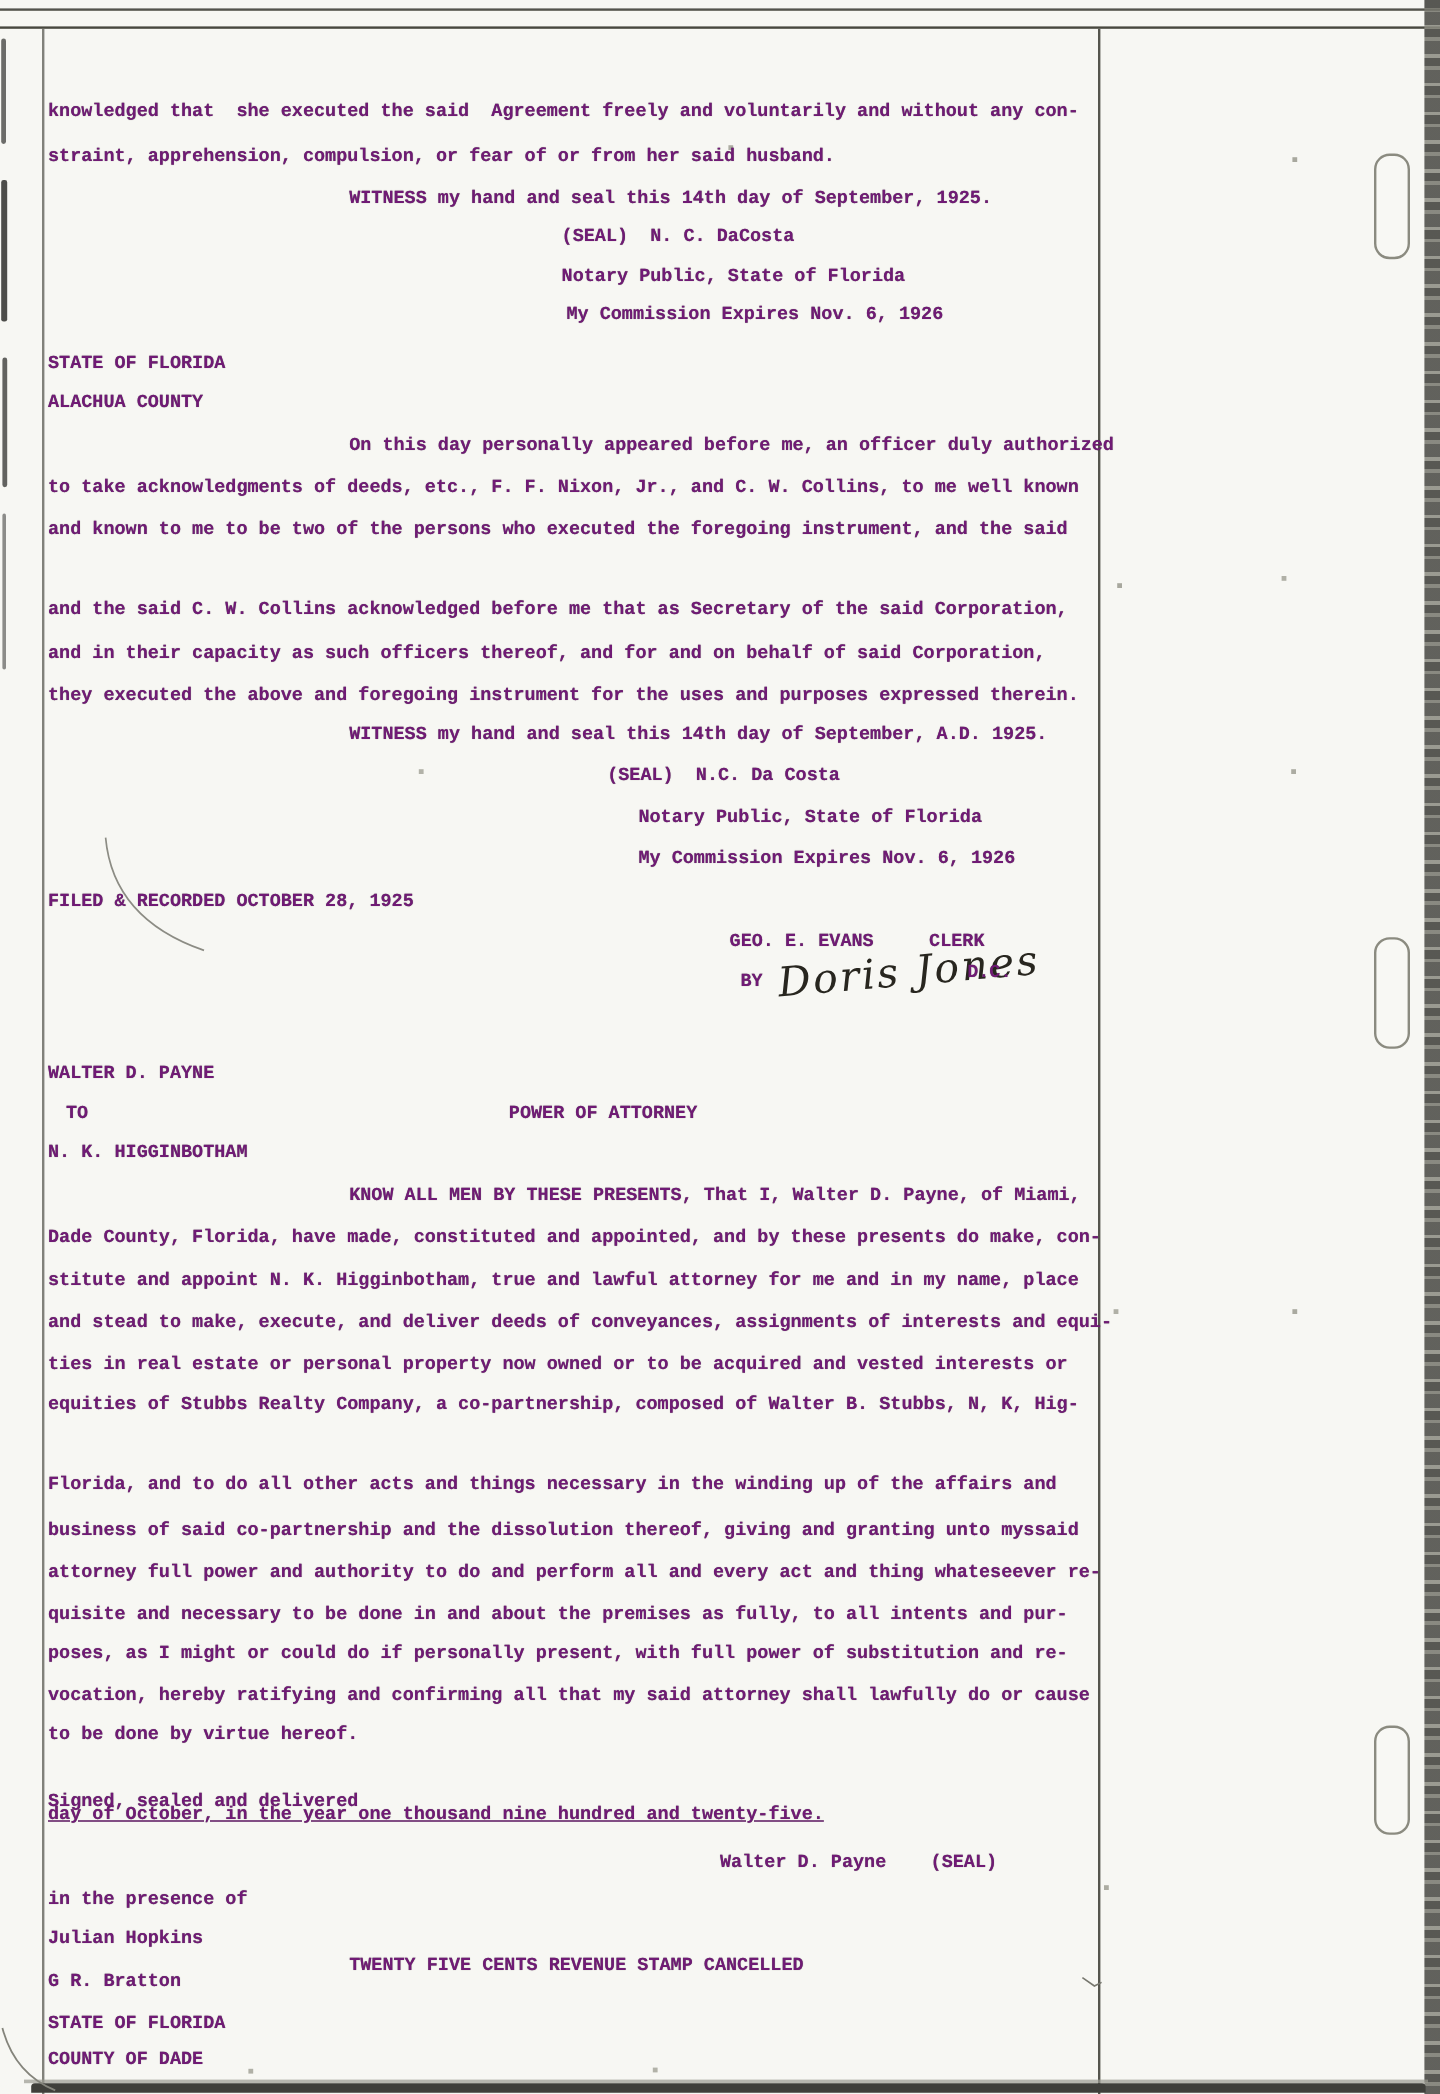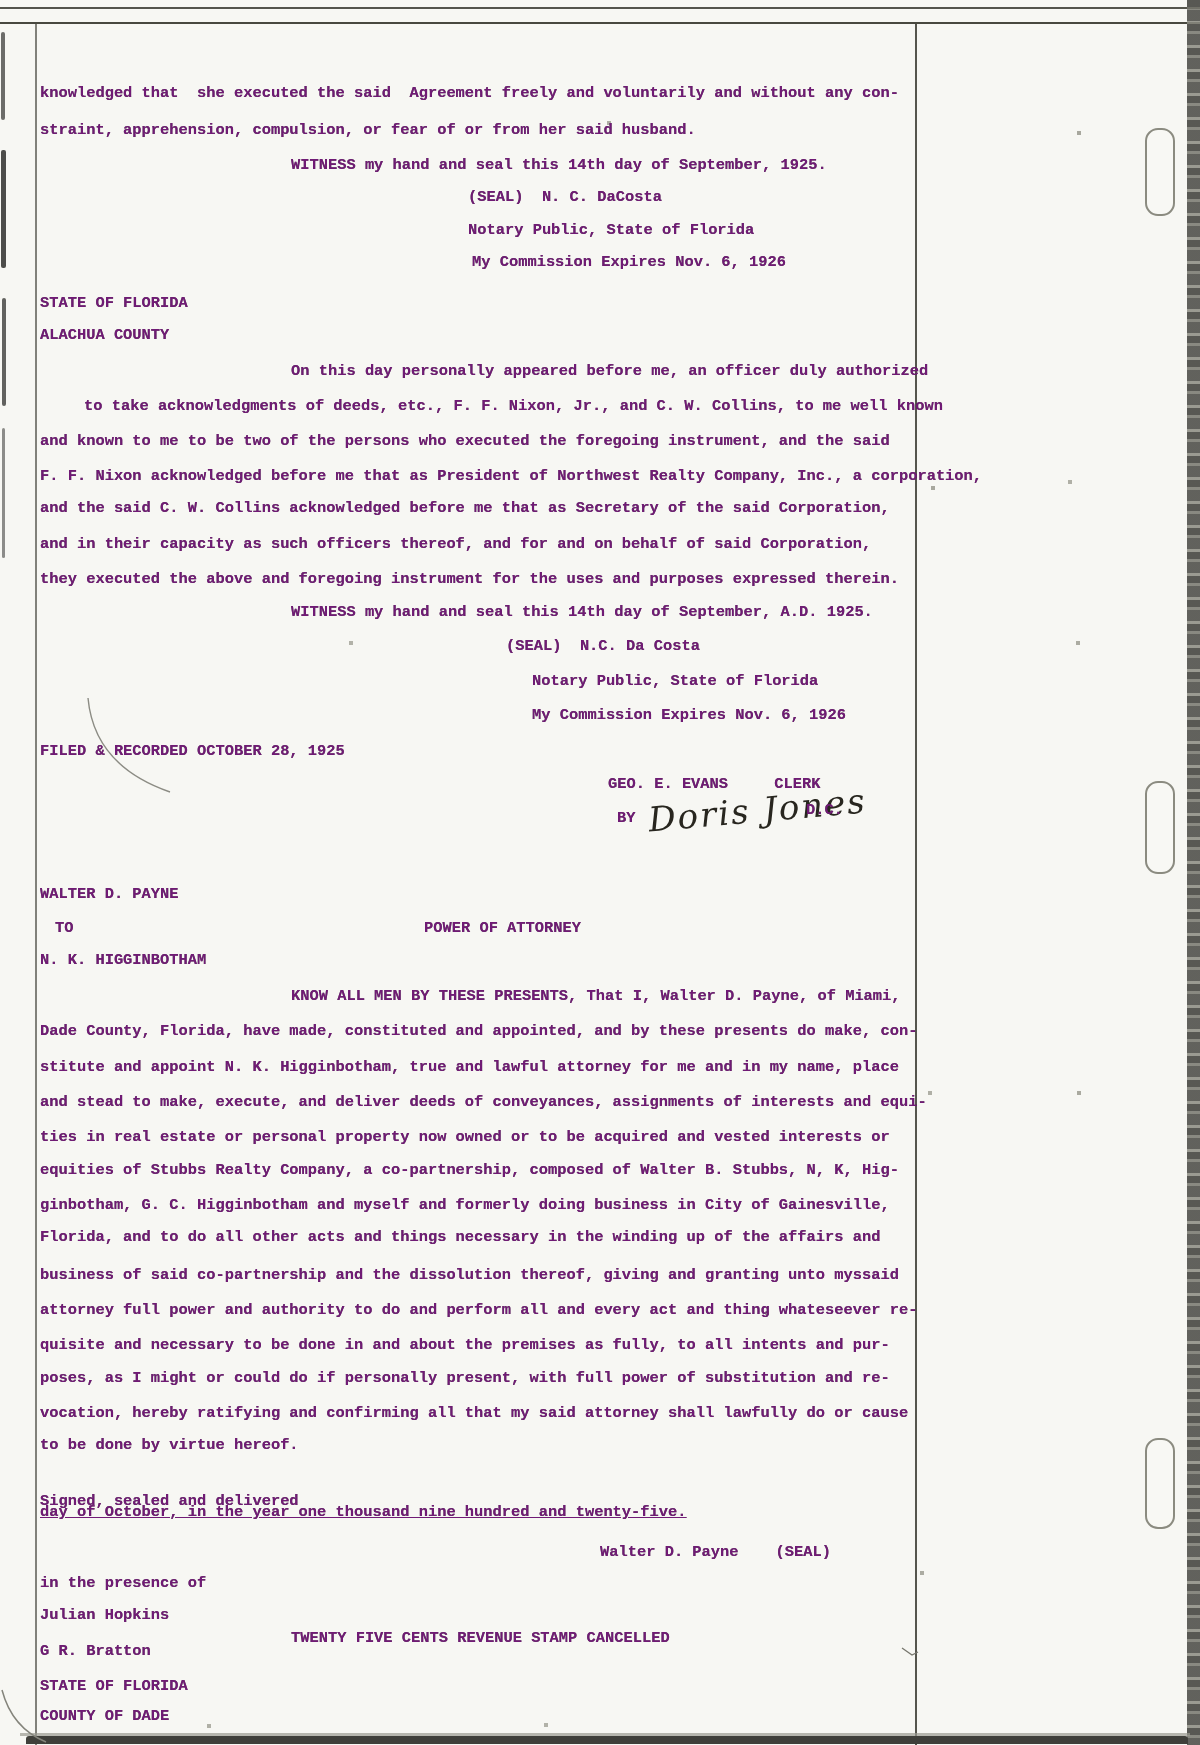--- a/index.html
+++ b/index.html
@@ -99,23 +99,22 @@
   <div class="ln" style="left:40px;top:83px;">knowledged that  she executed the said  Agreement freely and voluntarily and without any con-</div>
   <div class="ln" style="left:40px;top:120px;">straint, apprehension, compulsion, or fear of or from her said husband.</div>
   <div class="ln" style="left:291px;top:155px;">WITNESS my hand and seal this 14th day of September, 1925.</div>
   <div class="ln" style="left:468px;top:187px;">(SEAL)  N. C. DaCosta</div>
   <div class="ln" style="left:468px;top:220px;">Notary Public, State of Florida</div>
   <div class="ln" style="left:472px;top:252px;">My Commission Expires Nov. 6, 1926</div>
 
   <div class="ln" style="left:40px;top:293px;">STATE OF FLORIDA</div>
   <div class="ln" style="left:40px;top:325px;">ALACHUA COUNTY</div>
   <div class="ln" style="left:291px;top:361px;">On this day personally appeared before me, an officer duly authorized</div>
-  <div class="ln" style="left:40px;top:396px;margin-left:44px;">to take acknowledgments of deeds, etc., F. F. Nixon, Jr., and C. W. Collins, to me well known</div>
+  <div class="ln" style="left:40px;top:396px;">to take acknowledgments of deeds, etc., F. F. Nixon, Jr., and C. W. Collins, to me well known</div>
   <div class="ln" style="left:40px;top:431px;">and known to me to be two of the persons who executed the foregoing instrument, and the said</div>
-  <div class="ln" style="left:40px;top:466px;">F. F. Nixon acknowledged before me that as President of Northwest Realty Company, Inc., a corporation,</div>
   <div class="ln" style="left:40px;top:498px;text-align:right;">and the said C. W. Collins acknowledged before me that as Secretary of the said Corporation,</div>
   <div class="ln" style="left:40px;top:534px;">and in their capacity as such officers thereof, and for and on behalf of said Corporation,</div>
   <div class="ln" style="left:40px;top:569px;">they executed the above and foregoing instrument for the uses and purposes expressed therein.</div>
   <div class="ln" style="left:291px;top:602px;">WITNESS my hand and seal this 14th day of September, A.D. 1925.</div>
   <div class="ln" style="left:506px;top:636px;">(SEAL)  N.C. Da Costa</div>
   <div class="ln" style="left:532px;top:671px;">Notary Public, State of Florida</div>
   <div class="ln" style="left:532px;top:705px;">My Commission Expires Nov. 6, 1926</div>
 
   <div class="ln" style="left:40px;top:741px;">FILED &amp; RECORDED OCTOBER 28, 1925</div>
   <div class="ln" style="left:608px;top:774px;">GEO. E. EVANS     CLERK</div>
@@ -127,21 +126,20 @@
   <div class="ln" style="left:55px;top:918px;">TO</div>
   <div class="ln" style="left:424px;top:918px;text-align:right;">POWER OF ATTORNEY</div>
   <div class="ln" style="left:40px;top:950px;">N. K. HIGGINBOTHAM</div>
 
   <div class="ln" style="left:291px;top:986px;">KNOW ALL MEN BY THESE PRESENTS, That I, Walter D. Payne, of Miami,</div>
   <div class="ln" style="left:40px;top:1021px;">Dade County, Florida, have made, constituted and appointed, and by these presents do make, con-</div>
   <div class="ln" style="left:40px;top:1057px;">stitute and appoint N. K. Higginbotham, true and lawful attorney for me and in my name, place</div>
   <div class="ln" style="left:40px;top:1092px;">and stead to make, execute, and deliver deeds of conveyances, assignments of interests and equi-</div>
   <div class="ln" style="left:40px;top:1127px;">ties in real estate or personal property now owned or to be acquired and vested interests or</div>
   <div class="ln" style="left:40px;top:1160px;">equities of Stubbs Realty Company, a co-partnership, composed of Walter B. Stubbs, N, K, Hig-</div>
-  <div class="ln" style="left:40px;top:1195px;">ginbotham, G. C. Higginbotham and myself and formerly doing business in City of Gainesville,</div>
   <div class="ln" style="left:40px;top:1227px;">Florida, and to do all other acts and things necessary in the winding up of the affairs and</div>
   <div class="ln" style="left:40px;top:1265px;">business of said co-partnership and the dissolution thereof, giving and granting unto myssaid</div>
   <div class="ln" style="left:40px;top:1300px;">attorney full power and authority to do and perform all and every act and thing whateseever re-</div>
   <div class="ln" style="left:40px;top:1335px;">quisite and necessary to be done in and about the premises as fully, to all intents and pur-</div>
   <div class="ln" style="left:40px;top:1368px;">poses, as I might or could do if personally present, with full power of substitution and re-</div>
   <div class="ln" style="left:40px;top:1403px;">vocation, hereby ratifying and confirming all that my said attorney shall lawfully do or cause</div>
   <div class="ln" style="left:40px;top:1435px;">to be done by virtue hereof.</div>
   <div class="ln" style="left:40px;top:1502px;text-decoration:underline;">day of October, in the year one thousand nine hundred and twenty-five.</div>
   <div class="ln" style="left:40px;top:1491px;">Signed, sealed and delivered</div>
   <div class="ln" style="left:600px;top:1542px;">Walter D. Payne    (SEAL)</div>

